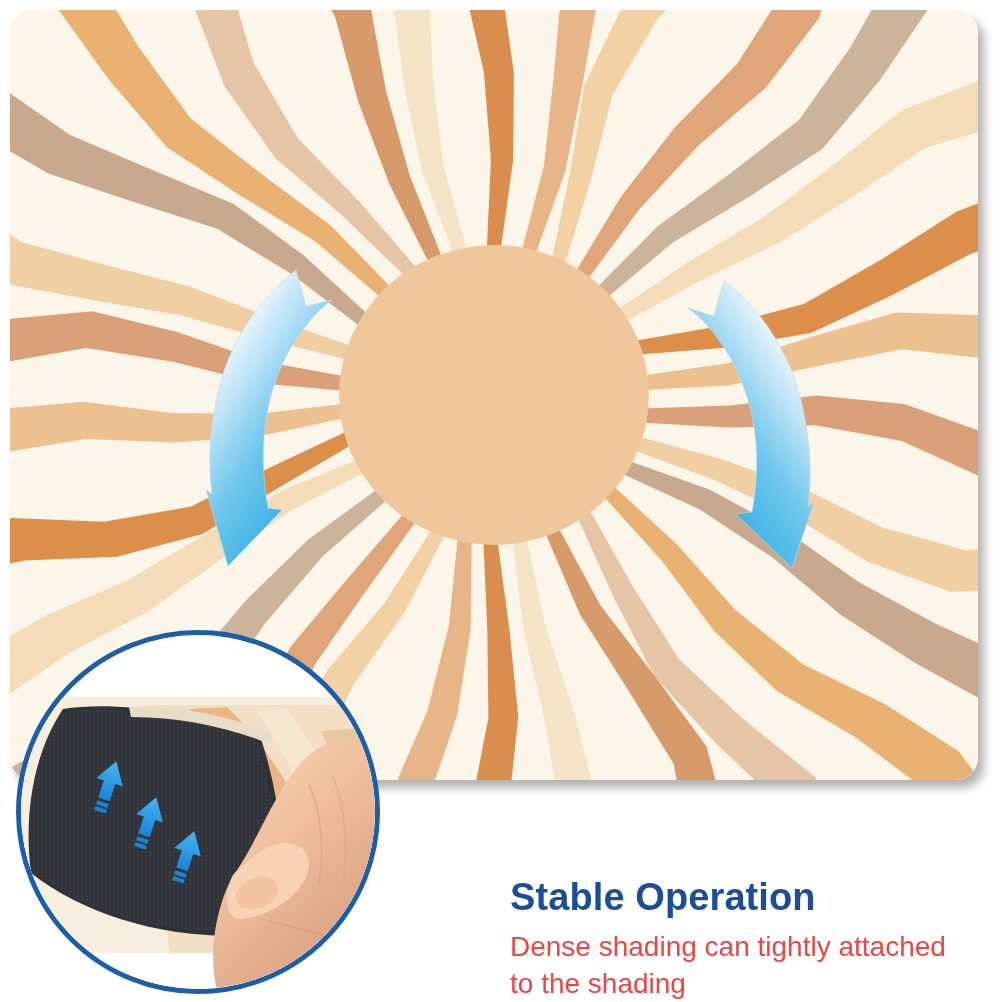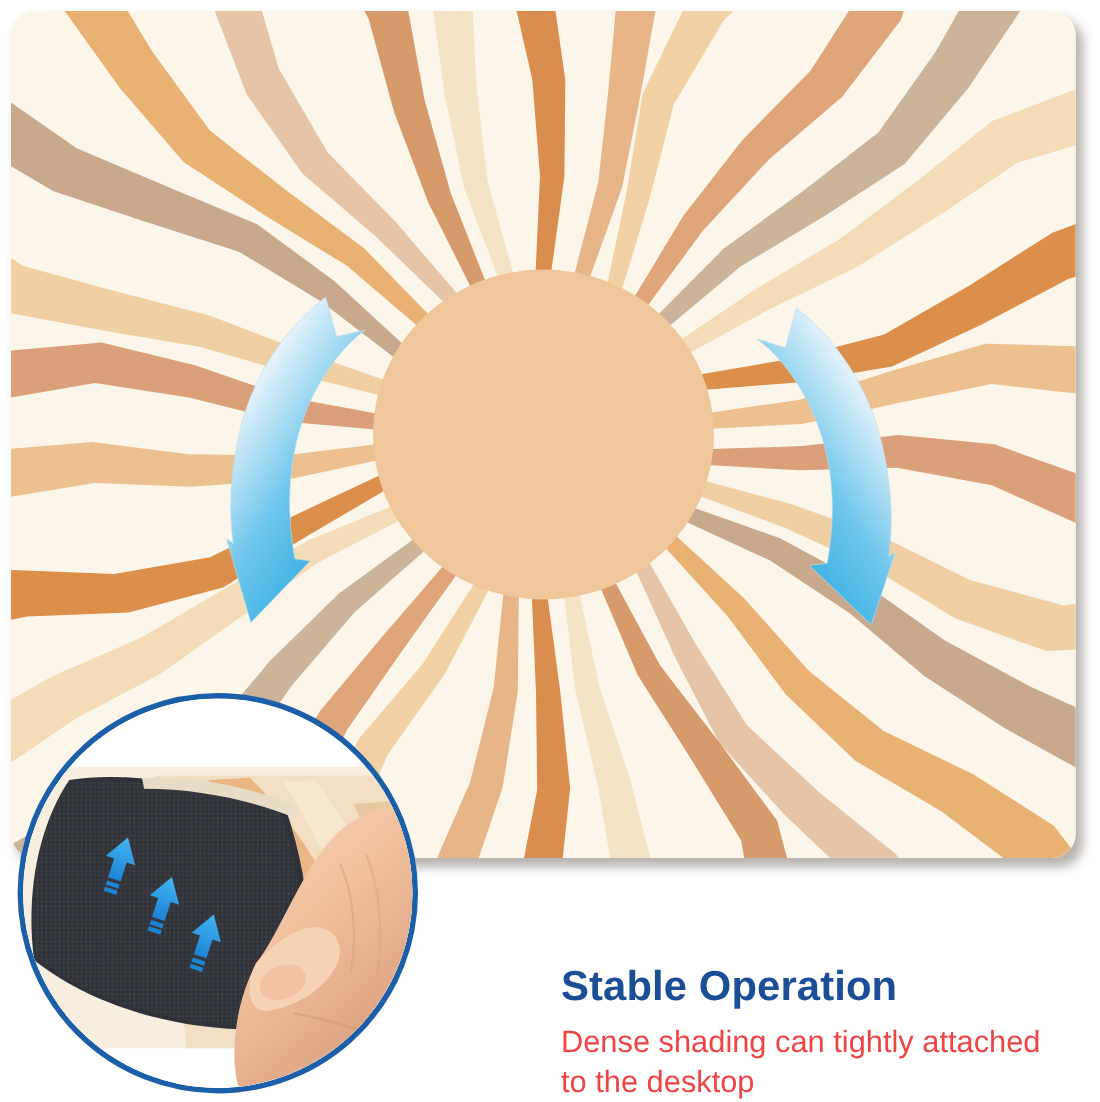--- a/index.html
+++ b/index.html
@@ -193,14 +193,14 @@
         <path d="M312 142 C 324 172, 328 212, 322 250" stroke="#D9A380" stroke-width="2" fill="none" opacity="0.5"></path>
         <path d="M246 286 C 276 292, 308 300, 336 314" stroke="#D09878" stroke-width="2" fill="none" opacity="0.5"></path>
       </g>
     </g>
   </svg>
 </div>
 
 <div id="caption">
   <p class="head">Stable Operation</p>
   <p class="body">Dense shading can tightly attached</p>
-  <p class="body">to the desktop</p>
+  <p class="body">to the shading</p>
 </div>
 
 </body></html>

